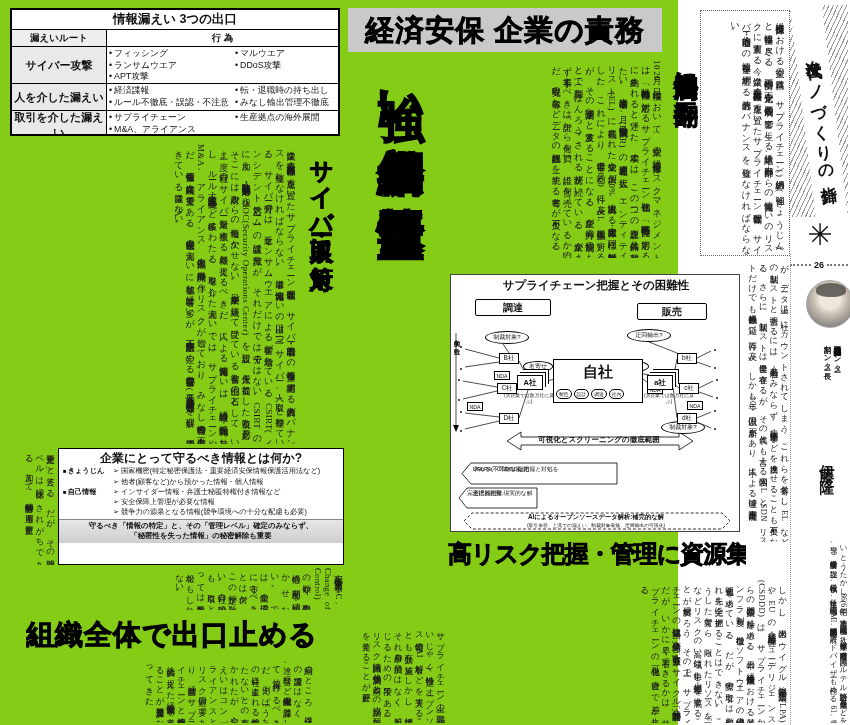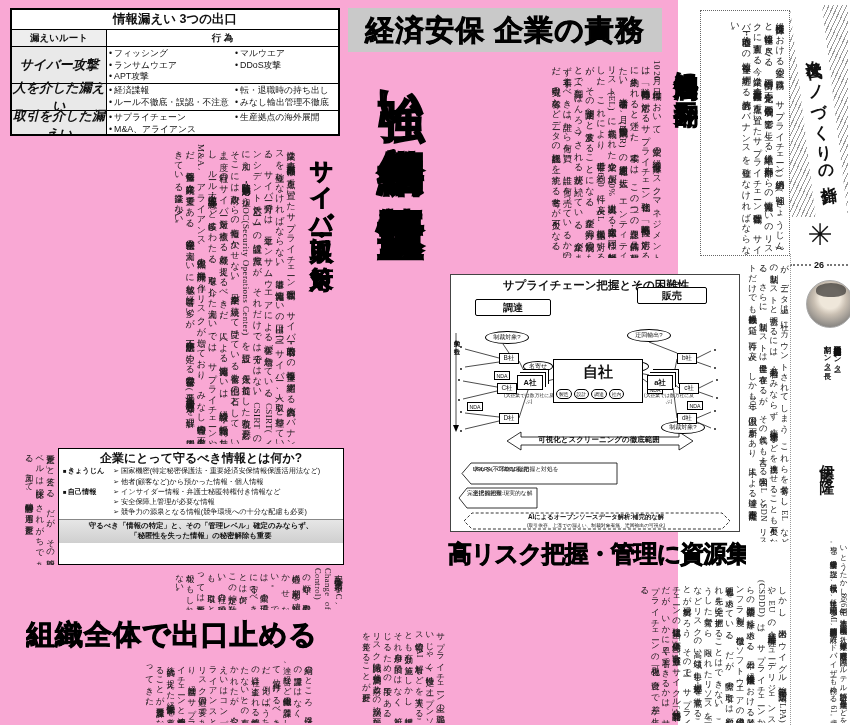--- a/index.html
+++ b/index.html
@@ -1,31 +1,31 @@
 <!DOCTYPE html>
 <html><head>
 <meta charset="utf-8">
 <style>
   * { box-sizing: border-box; margin: 0; padding: 0; }
   html,body { width:850px; height:725px; background:#fff; overflow:hidden;
               font-family:"Liberation Serif", serif; color:#111; }
-  #stage { position:relative; width:678px; height:725px; background:#f9a8d4; }
+  #stage { position:relative; width:678px; height:725px; background:#84cc16; }
 
   .v { writing-mode: vertical-rl; text-orientation: mixed; }
   .abs { position:absolute; overflow:hidden; }
 
   
   .lt { border:2px solid #000; background:#fff; font-family:"Liberation Sans",sans-serif; }
   .lt-title { height:20px; line-height:18px; text-align:center; font-weight:bold; font-size:12.5px; border-bottom:1.5px solid #000; }
   .lt-head { display:flex; height:17px; border-bottom:1px solid #000; font-size:9.5px; font-weight:bold; }
   .lt-route-h { width:95px; border-right:1px solid #000; text-align:center; line-height:16px; background:#eee; }
   .lt-act-h { flex:1; text-align:center; line-height:16px; }
   .lt-row { display:flex; border-bottom:1px solid #000; }
   .lt-row:last-child { border-bottom:none;justify-content:space-between; }
-  .lt-route { width:95px; border-right:1px solid #000; background:#e9e9e9; display:flex; align-items:center; justify-content:center; font-size:13px; font-weight:bold; text-align:center;font-style:italic; }
+  .lt-route { width:95px; border-right:1px solid #000; background:#e9e9e9; display:flex; align-items:center; justify-content:center; font-size:11px; font-weight:bold; text-align:center; }
   .lt-acts { flex:1; display:flex; padding:1px 2px; }
   .lt-col { font-size:8.8px; line-height:11.5px; }
   .lt-col.c1 { width:126px; }
   .lt-col.c2 { flex:1; }
   .lt-col div::before { content:"•"; margin-right:2px; }
 
   
   .hl-main { left:348px; top:8px; width:314px; height:44px; background:#c9c9c9;
              font-family:"Liberation Sans",sans-serif; font-weight:900; font-size:29px;
              line-height:44px; text-align:center; letter-spacing:1px; -webkit-text-stroke:0.8px #000; }
@@ -244,21 +244,21 @@
           <circle cx="264" cy="136" r="0.9"></circle>
           <circle cx="264" cy="154" r="0.9"></circle>
       </g>
       <path d="M56 166 L70 157 L70 162 L228 162 L228 157 L242 166 L228 175 L228 170 L70 170 L70 175 Z" fill="#fff" stroke="#000" stroke-width="0.8"></path>
       <path d="M20 188 H166 V209 H20 L11 198.5 Z" fill="#fff" stroke="#000" stroke-width="0.8"></path>
       <path d="M16 213 H86 V233 H16 L8 223 Z" fill="#fff" stroke="#000" stroke-width="0.8"></path>
       <path d="M13 246 L21 238 H271 L279 246 L271 254 H21 Z" fill="#fff" stroke="#000" stroke-width="0.8" stroke-dasharray="3 2"></path>
     </svg>
     <div class="dg-title">サプライチェーン把握とその困難性</div>
     <div class="dg-hdr" style="left:24px;top:24px;width:76px;height:17px;">調達</div>
-    <div class="dg-hdr" style="left:186px;top:12px;width:70px;height:17px;">販売</div>
+    <div class="dg-hdr" style="left:186px;top:28px;width:70px;height:17px;">販売</div>
     <div class="dg-axis">天文学的な会社数</div>
 
     <div class="bub" style="left:34px;top:56px;width:44px;height:13px;">制裁対象?</div>
     <div class="bub" style="left:176px;top:54px;width:44px;height:13px;">迂回輸出?</div>
     <div class="bub" style="left:72px;top:86px;width:30px;height:11px;">名寄せ</div>
     <div class="bub" style="left:168px;top:86px;width:30px;height:11px;">名寄せ</div>
     <div class="bub" style="left:210px;top:146px;width:44px;height:13px;">制裁対象?</div>
 
     <div class="co" style="left:48px;top:78px;width:20px;height:11px;">B社</div>
     <div class="co" style="left:46px;top:108px;width:20px;height:11px;">C社</div>

